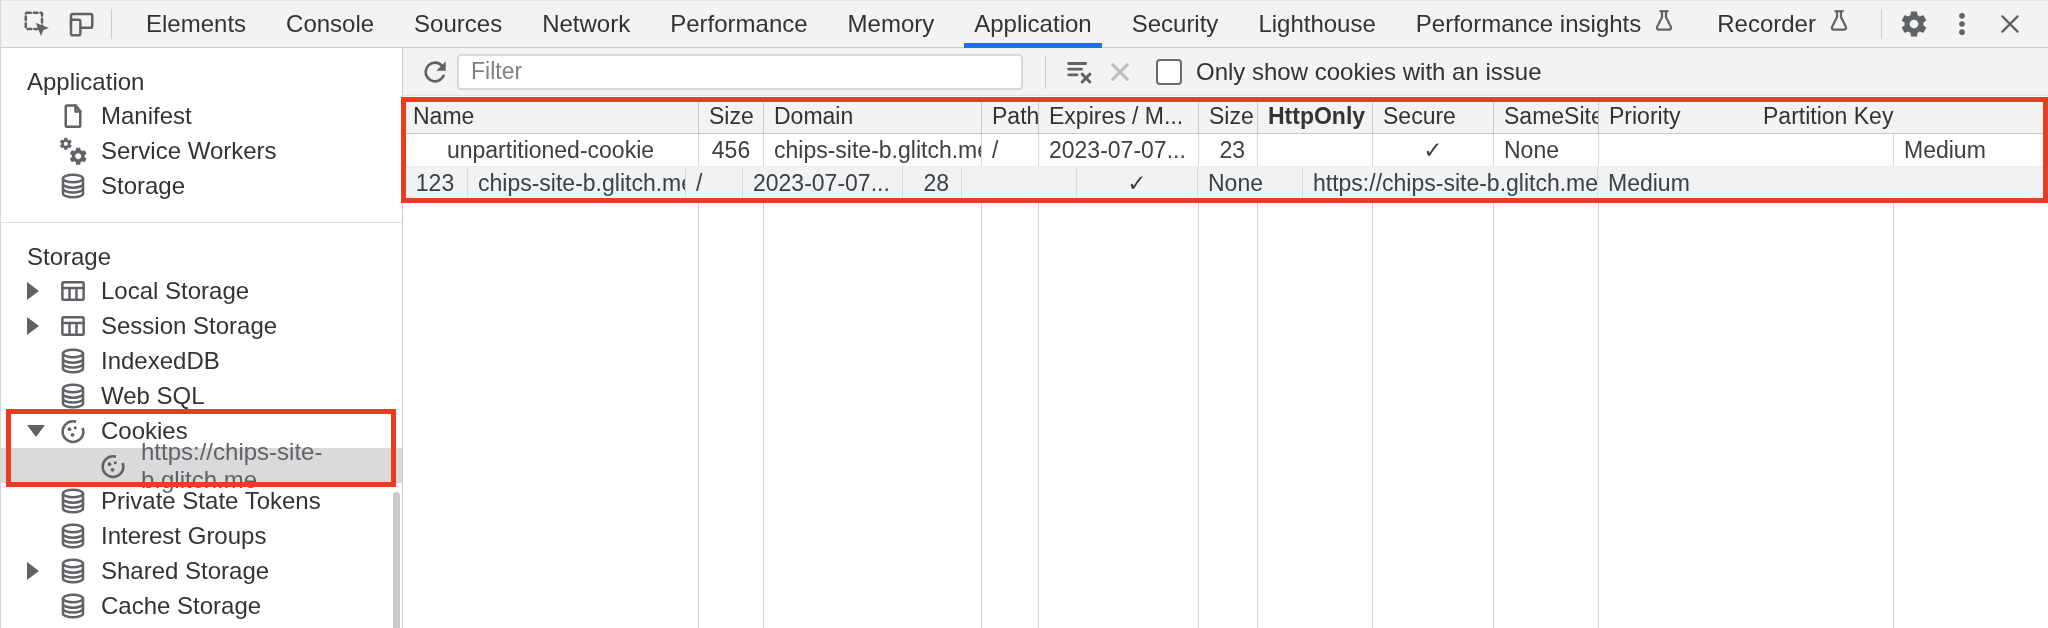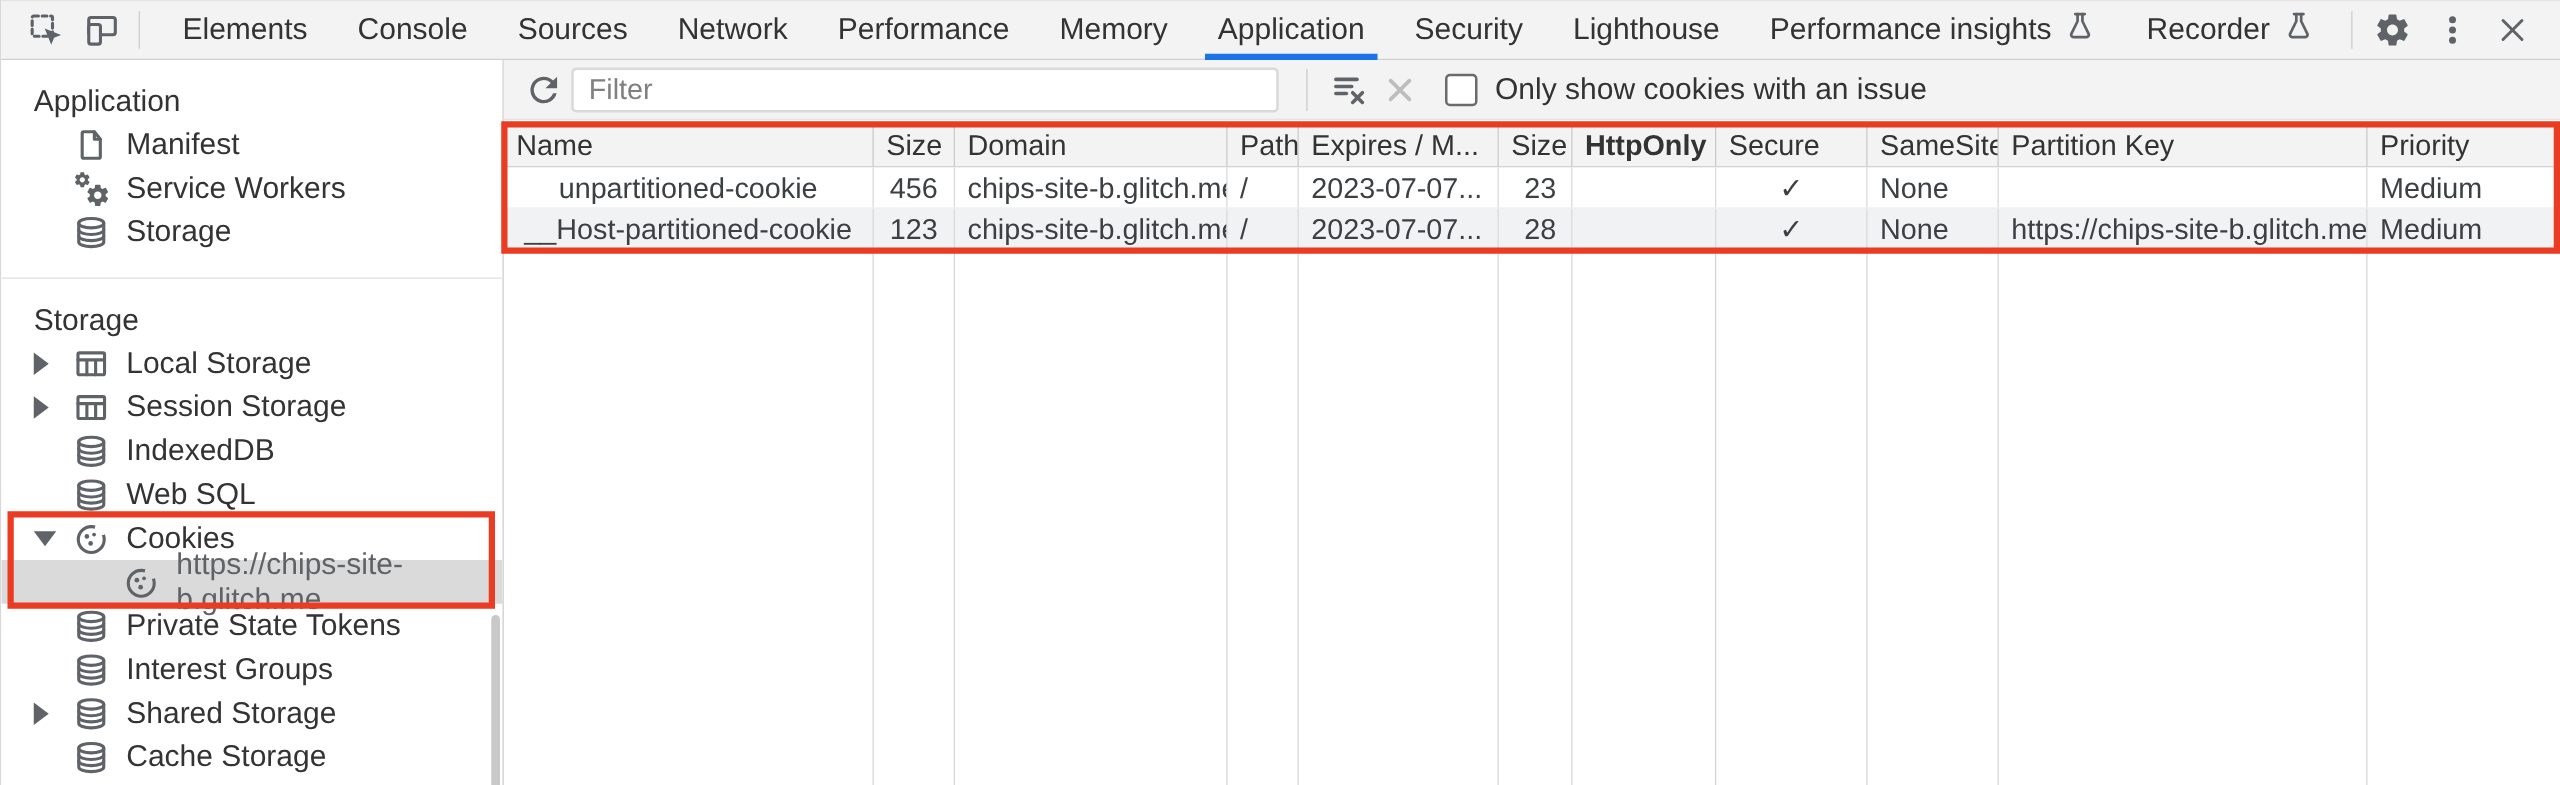--- a/index.html
+++ b/index.html
@@ -411,40 +411,39 @@
         <div class="t-row t-head">
           <div class="cell c0">Name</div>
           <div class="cell c1">Size</div>
           <div class="cell c2">Domain</div>
           <div class="cell c3">Path</div>
           <div class="cell c4">Expires / M...</div>
           <div class="cell c5">Size</div>
           <div class="cell c6">HttpOnly</div>
           <div class="cell c7">Secure</div>
           <div class="cell c8">SameSite</div>
+          <div class="cell c10">Priority</div>
           <div class="cell c9">Partition Key</div>
-          <div class="cell c10">Priority</div>
         </div>
 
         <div class="t-row t-data">
           <div class="cell c0">unpartitioned-cookie</div>
           <div class="cell c1">456</div>
           <div class="cell c2">chips-site-b.glitch.me</div>
           <div class="cell c3">/</div>
           <div class="cell c4">2023-07-07...</div>
           <div class="cell c5">23</div>
           <div class="cell c6"></div>
           <div class="cell c7">✓</div>
           <div class="cell c8">None</div>
           <div class="cell c9"></div>
           <div class="cell c10">Medium</div>
         </div>
 
         <div class="t-row t-data alt">
-          <div class="cell c0">__Host-partitioned-cookie</div>
           <div class="cell c1">123</div>
           <div class="cell c2">chips-site-b.glitch.me</div>
           <div class="cell c3">/</div>
           <div class="cell c4">2023-07-07...</div>
           <div class="cell c5">28</div>
           <div class="cell c6"></div>
           <div class="cell c7">✓</div>
           <div class="cell c8">None</div>
           <div class="cell c9">https://chips-site-b.glitch.me</div>
           <div class="cell c10">Medium</div>

